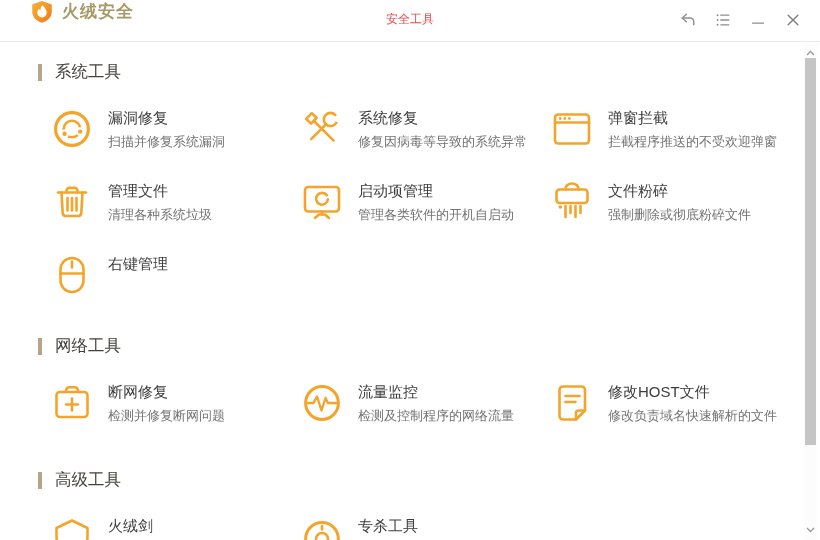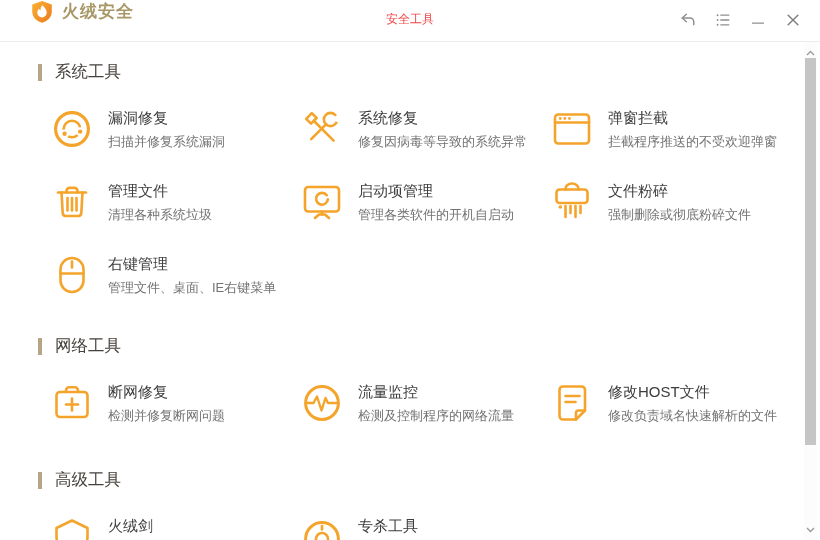--- a/index.html
+++ b/index.html
@@ -212,21 +212,20 @@
             <svg viewBox="0 0 44 44">
               <g fill="none" stroke="#F5A42B" stroke-width="2.6" stroke-linecap="round" stroke-linejoin="round">
                 <rect x="10.5" y="5" width="23" height="34" rx="11.5"></rect>
                 <line x1="10.5" y1="20.5" x2="33.5" y2="20.5"></line>
                 <line x1="22" y1="8.5" x2="22" y2="14.5"></line>
               </g>
             </svg>
           </span>
           <span class="tool-text">
             <div class="tool-title">右键管理</div>
-            <div class="tool-desc">管理文件、桌面、IE右键菜单</div>
           </span>
         </div>
       </div>
       <div class="section-header">
         <span class="section-bar"></span>
         <span class="section-label">网络工具</span>
       </div>
       <div class="tool-grid">
         <div class="tool-item">
           <span class="tool-icon">

